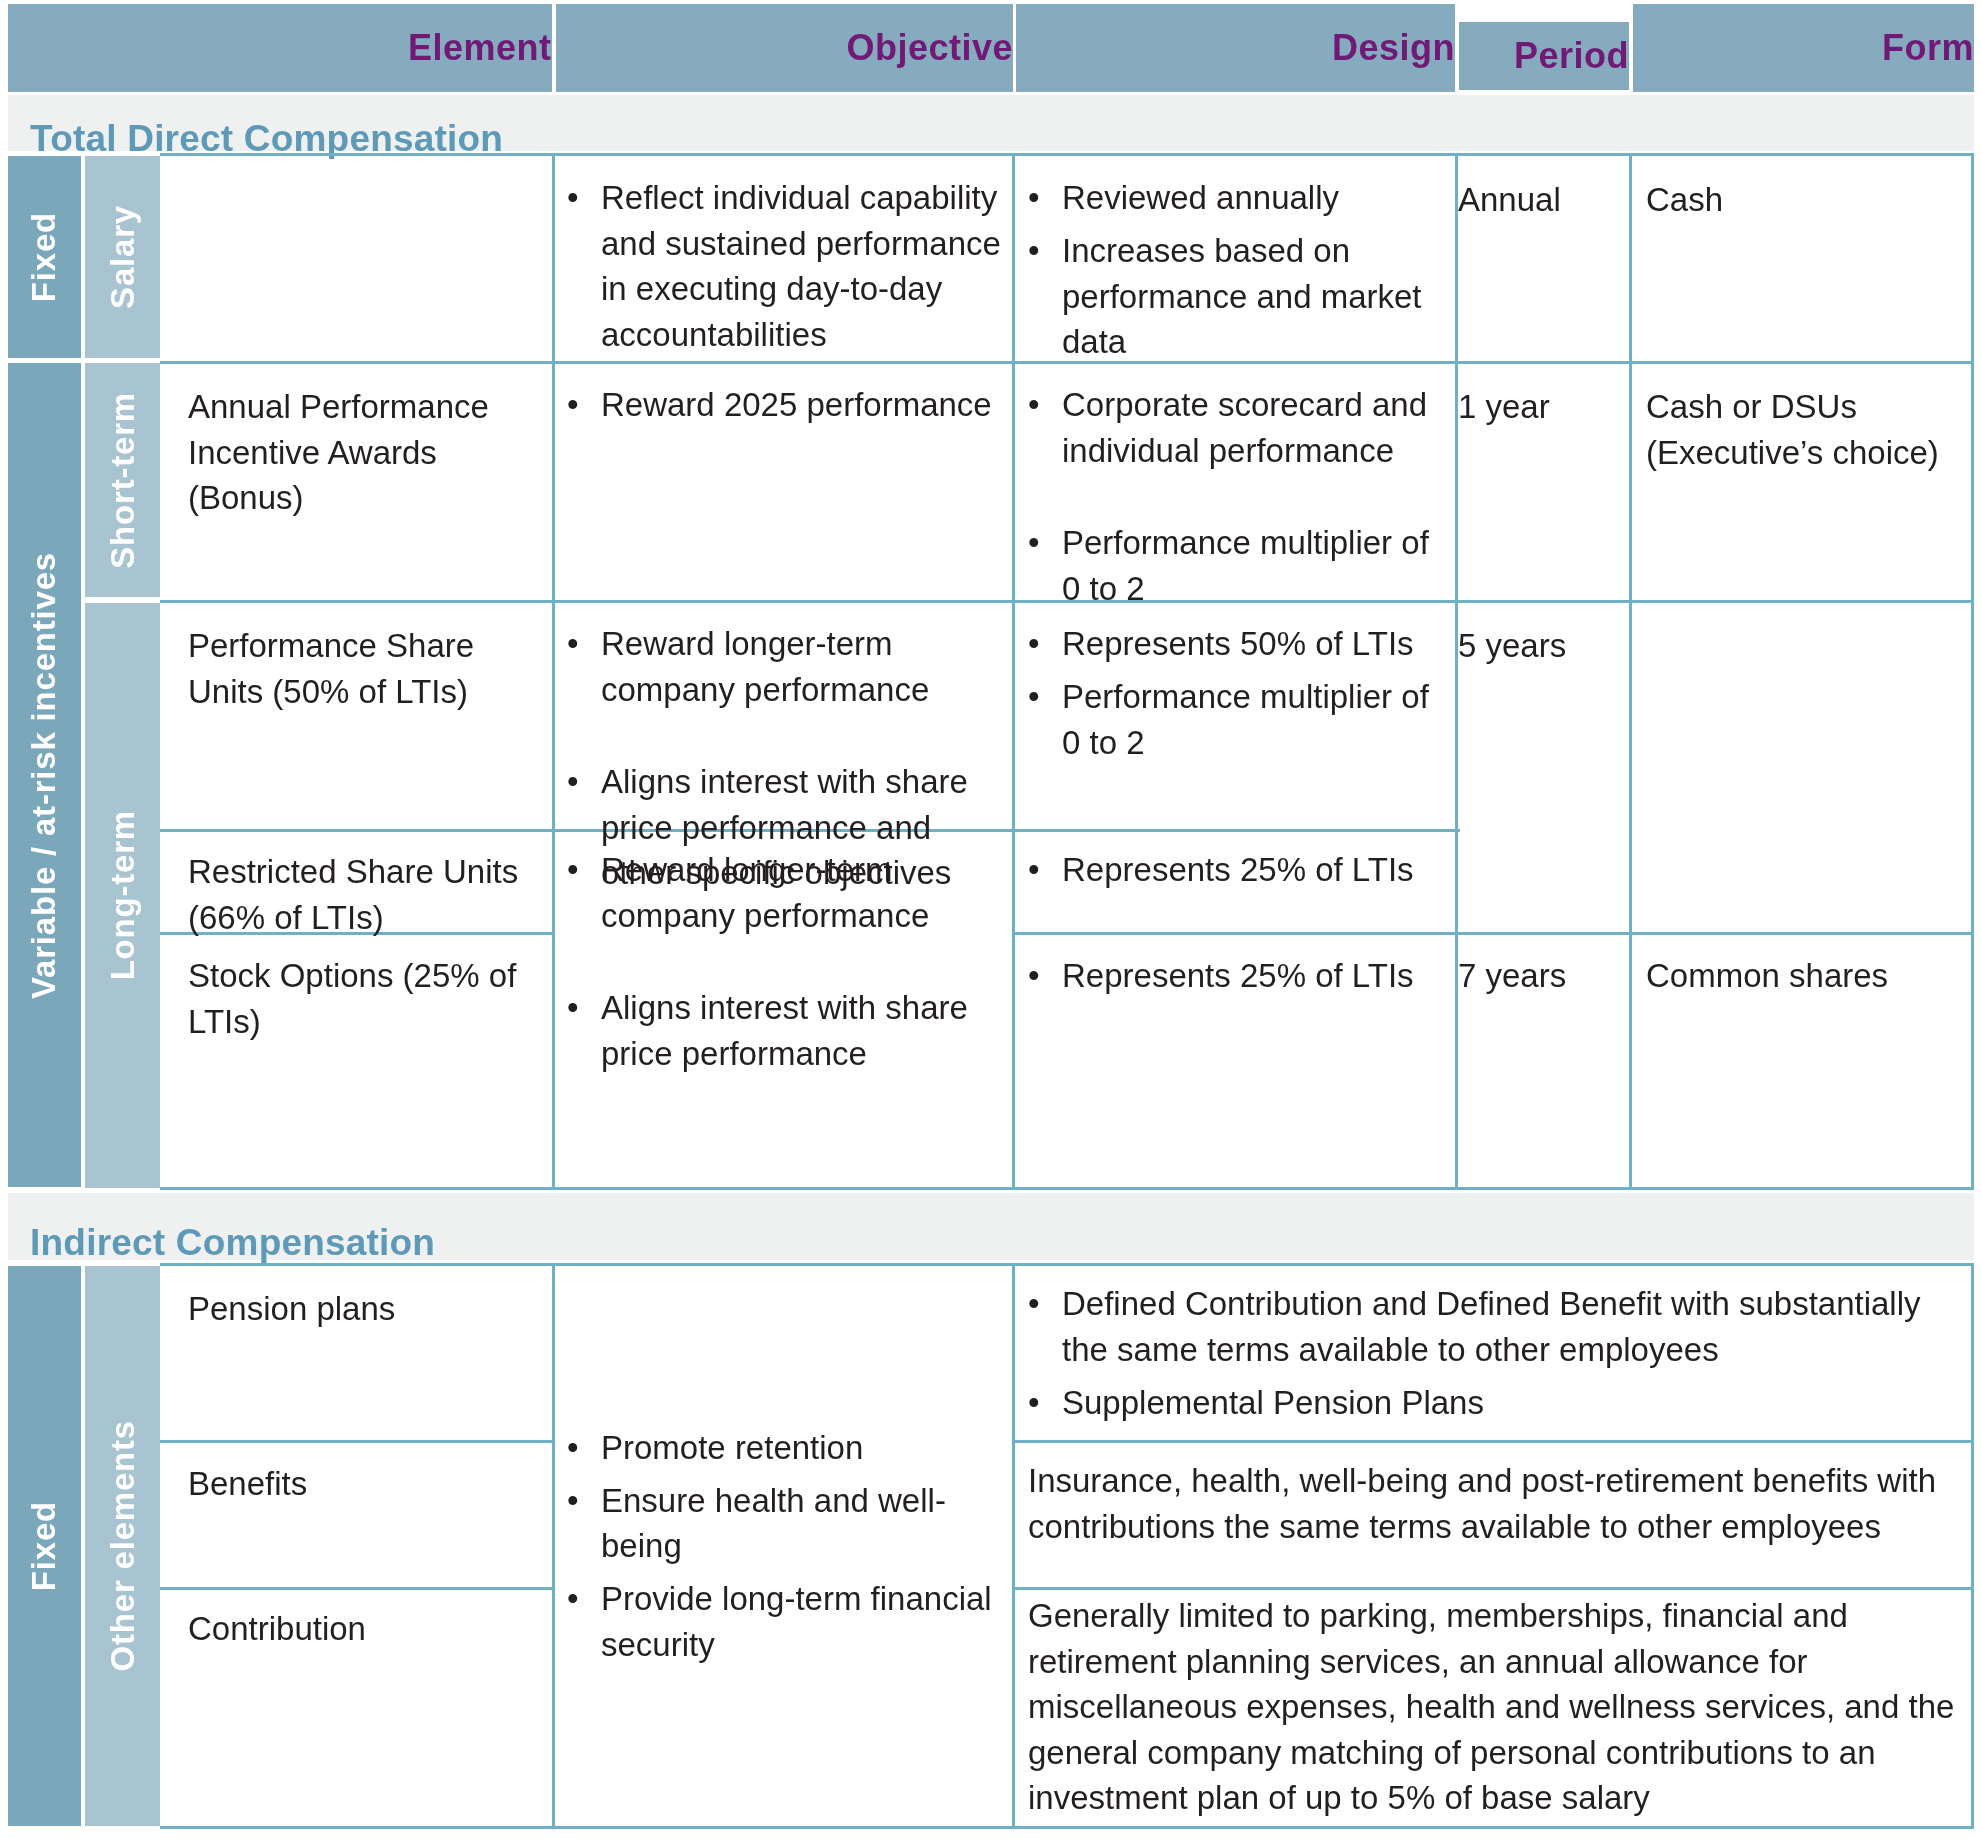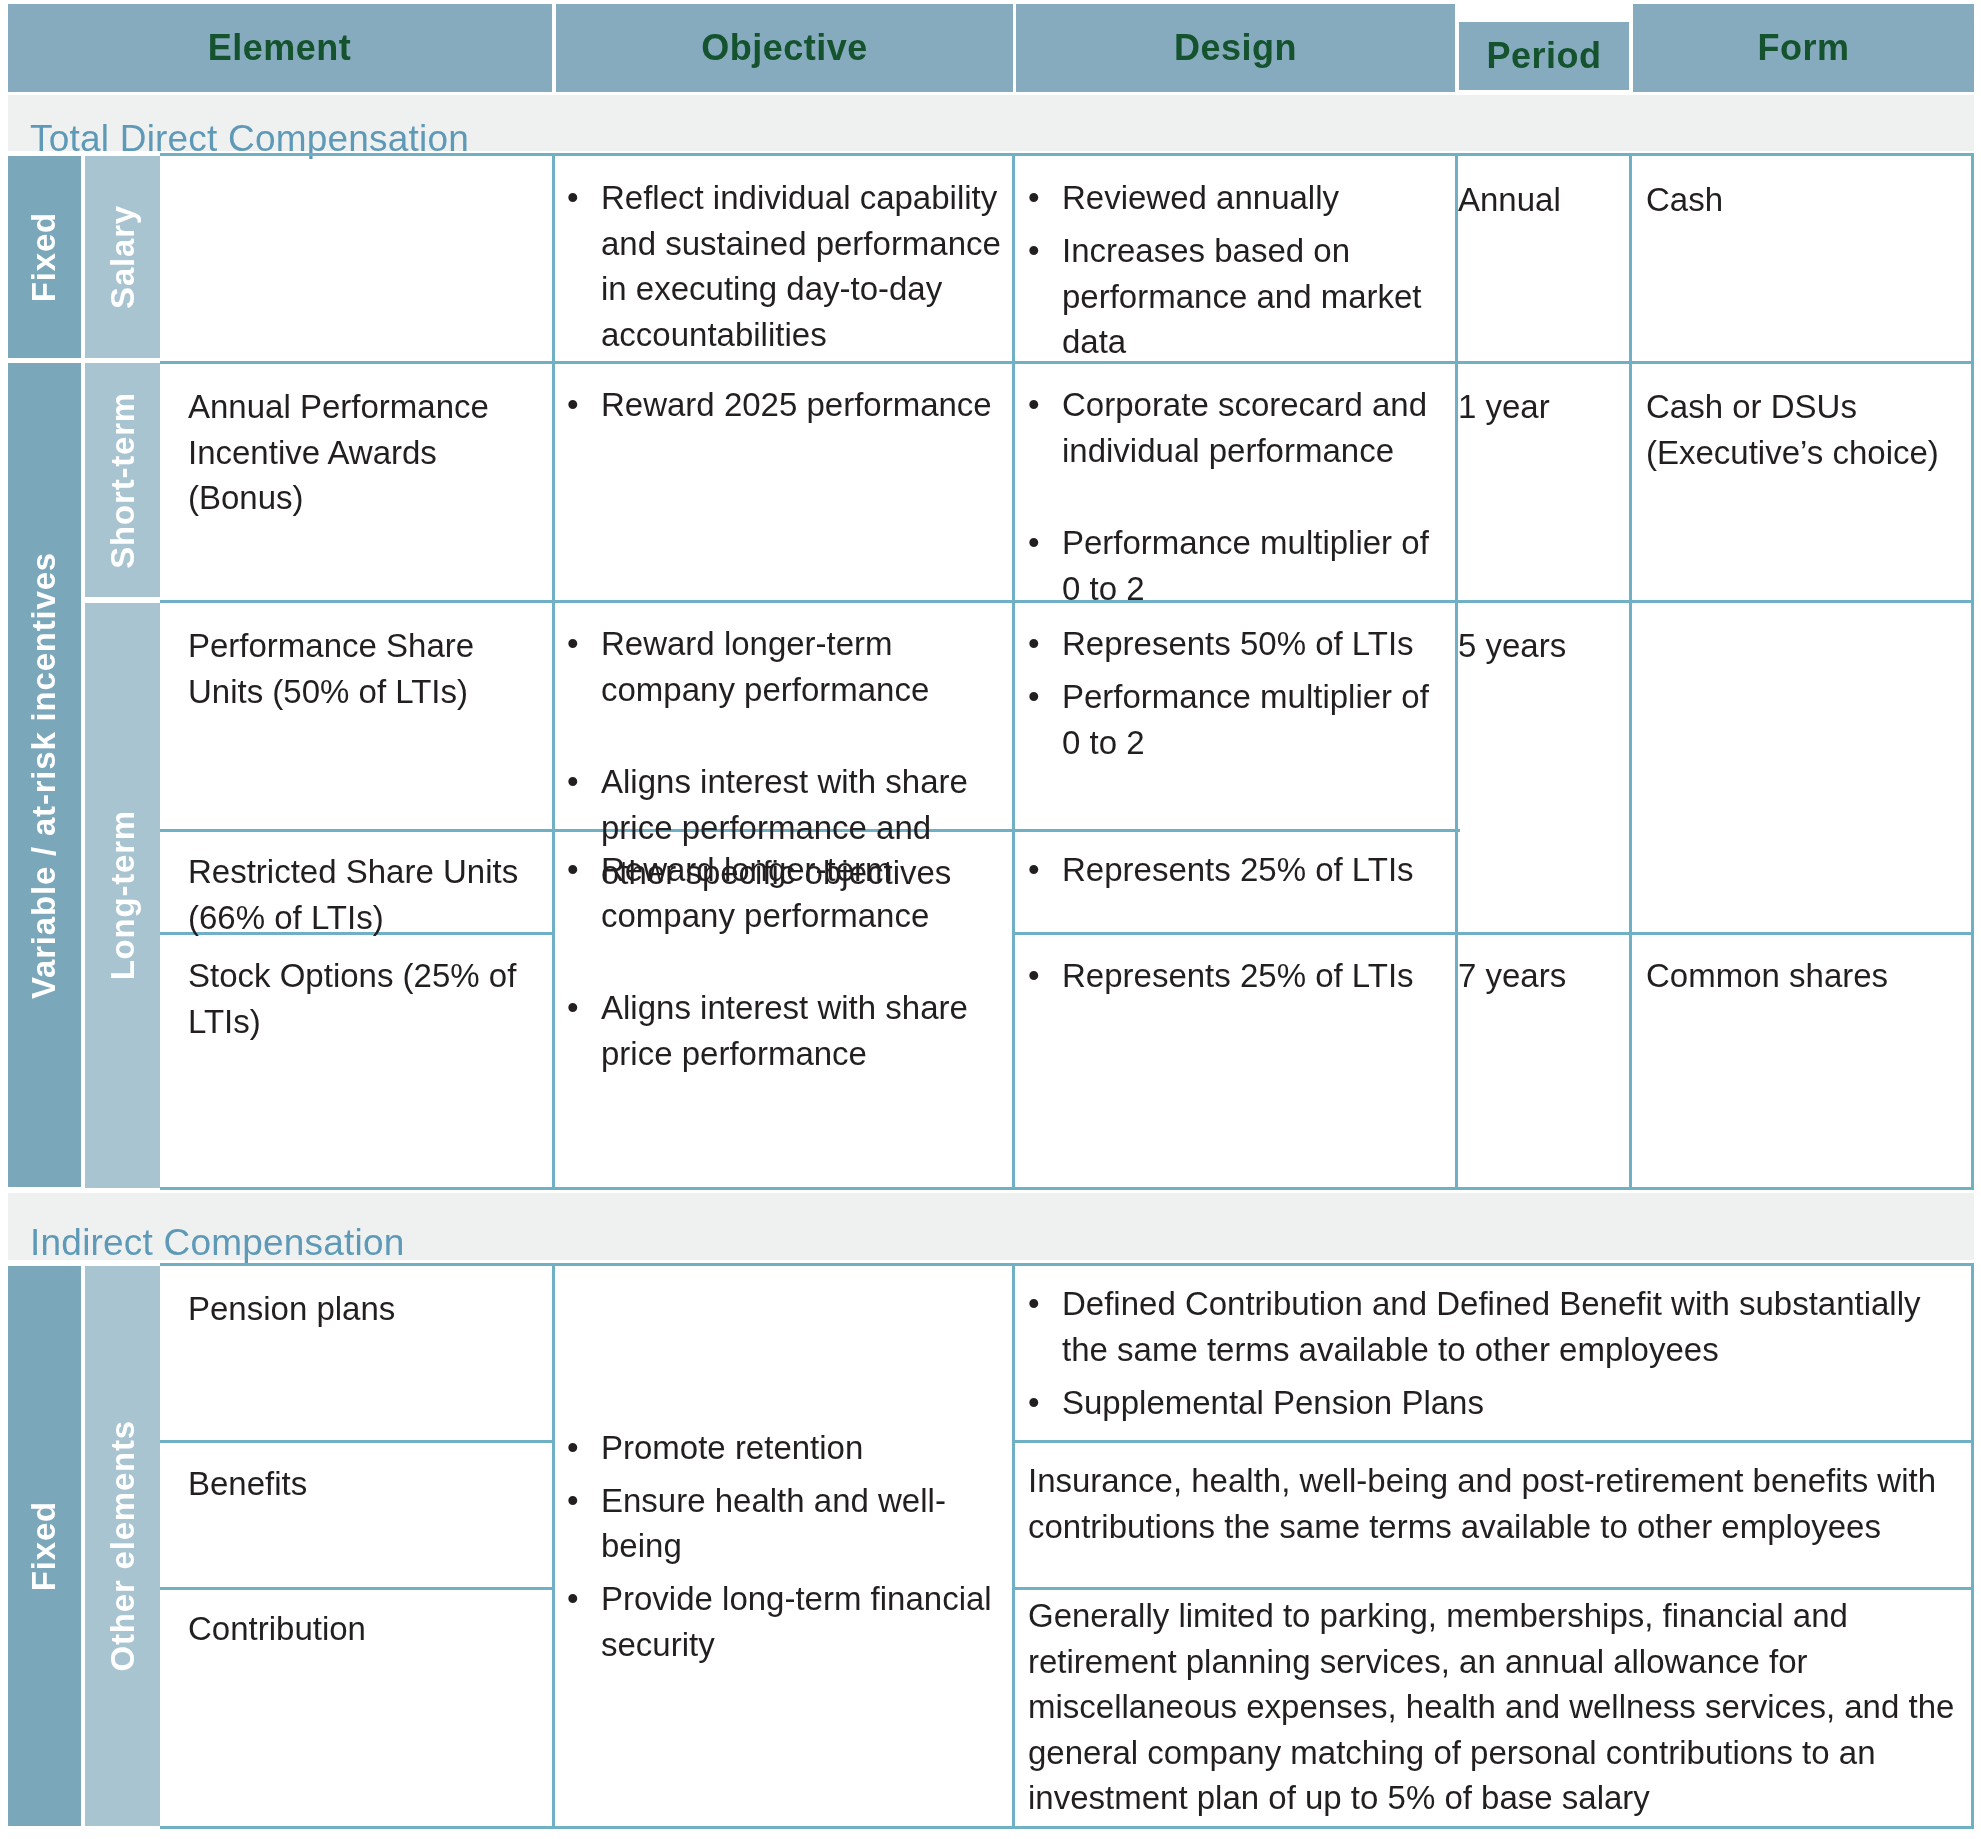--- a/index.html
+++ b/index.html
@@ -12,29 +12,29 @@
     --ink:#231f20;
   }
   html,body{margin:0;padding:0;background:#ffffff;}
   #canvas{
     position:relative;width:1981px;height:1840px;background:#ffffff;
     font-family:"Liberation Sans", sans-serif;color:var(--ink);overflow:hidden;
   }
   .abs{position:absolute;box-sizing:border-box;}
   
   .hcell{
-    background:var(--header);color:#14532d;font-weight:bold;font-size:36px;
-    display:flex;align-items:center;justify-content:center;letter-spacing:0.5px;
+    background:var(--header);color:#701a75;font-weight:bold;font-size:36px;
+    display:flex;align-items:center;justify-content:flex-end;letter-spacing:0.5px;
   }
   
   .band{
     background:var(--band-bg);display:flex;align-items:center;
     padding-left:22.6px;
   }
-  .band span{color:var(--band-text);font-weight:normal;font-size:37px;letter-spacing:0.2px;margin-top:32px;}
+  .band span{color:var(--band-text);font-weight:bold;font-size:37px;letter-spacing:0.2px;margin-top:32px;}
   
   .line{background:var(--line);}
   
   .bar{display:flex;align-items:center;justify-content:center;}
   .bar1{background:var(--bar1);}
   .bar2{background:var(--bar2);}
   .bar span{
     writing-mode:vertical-rl;transform:rotate(180deg);white-space:nowrap;
     color:#ffffff;font-weight:bold;font-size:33px;letter-spacing:0.8px;
   }

